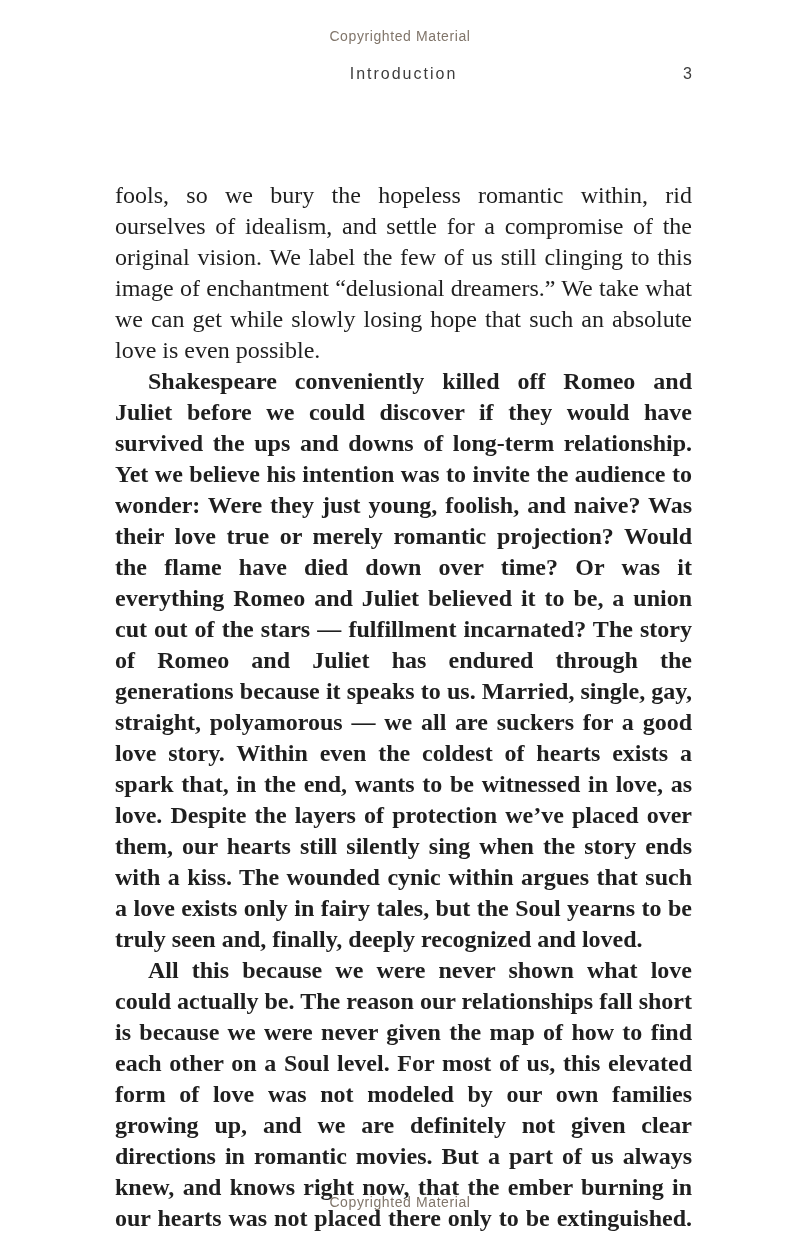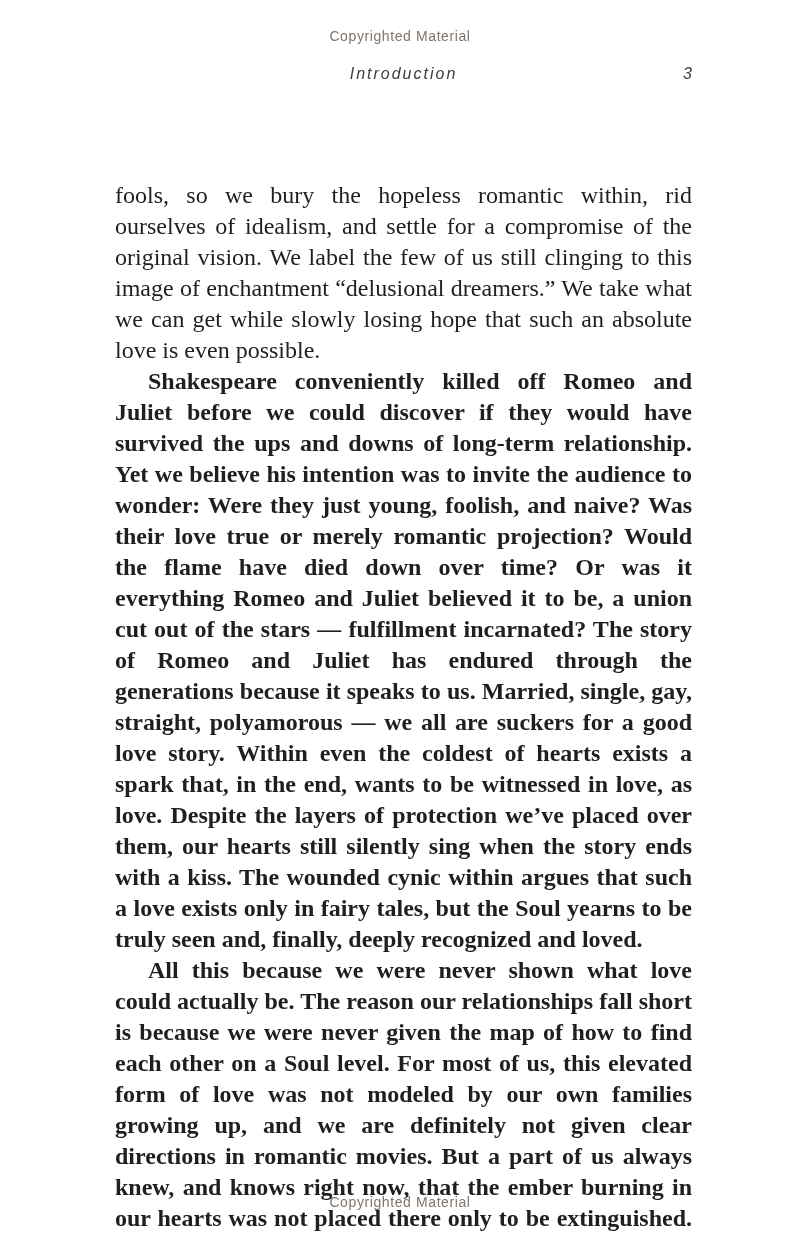--- a/index.html
+++ b/index.html
@@ -30,21 +30,20 @@
   .copyright-top { top: 28px; }
   .copyright-bottom { top: 1194px; }
   .running-head {
     position: absolute;
     top: 65px;
     left: 115px;
     width: 577px;
     font-family: "Liberation Sans", sans-serif;
     font-size: 16px;
     color: #3d3d3d;
-    font-style: italic;
   }
   .chapter-title {
     display: block;
     text-align: center;
     letter-spacing: 2px;
   }
   .page-number {
     position: absolute;
     right: 0;
     top: 0;

